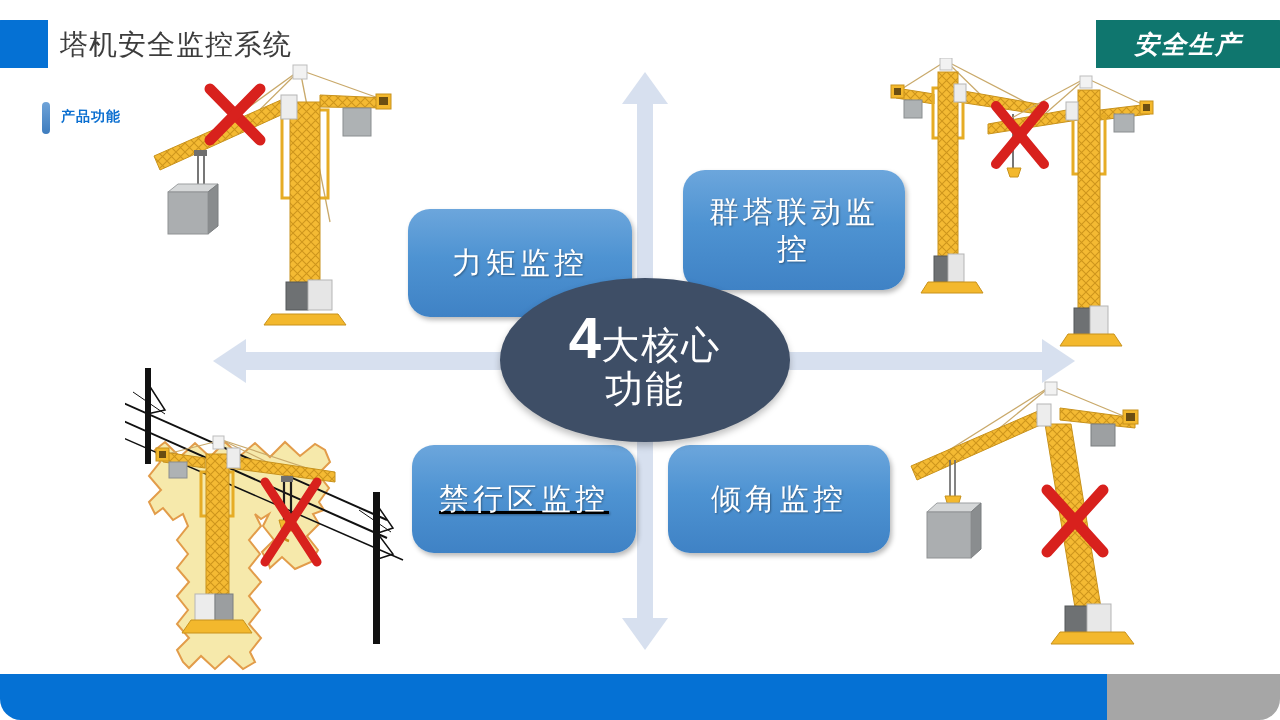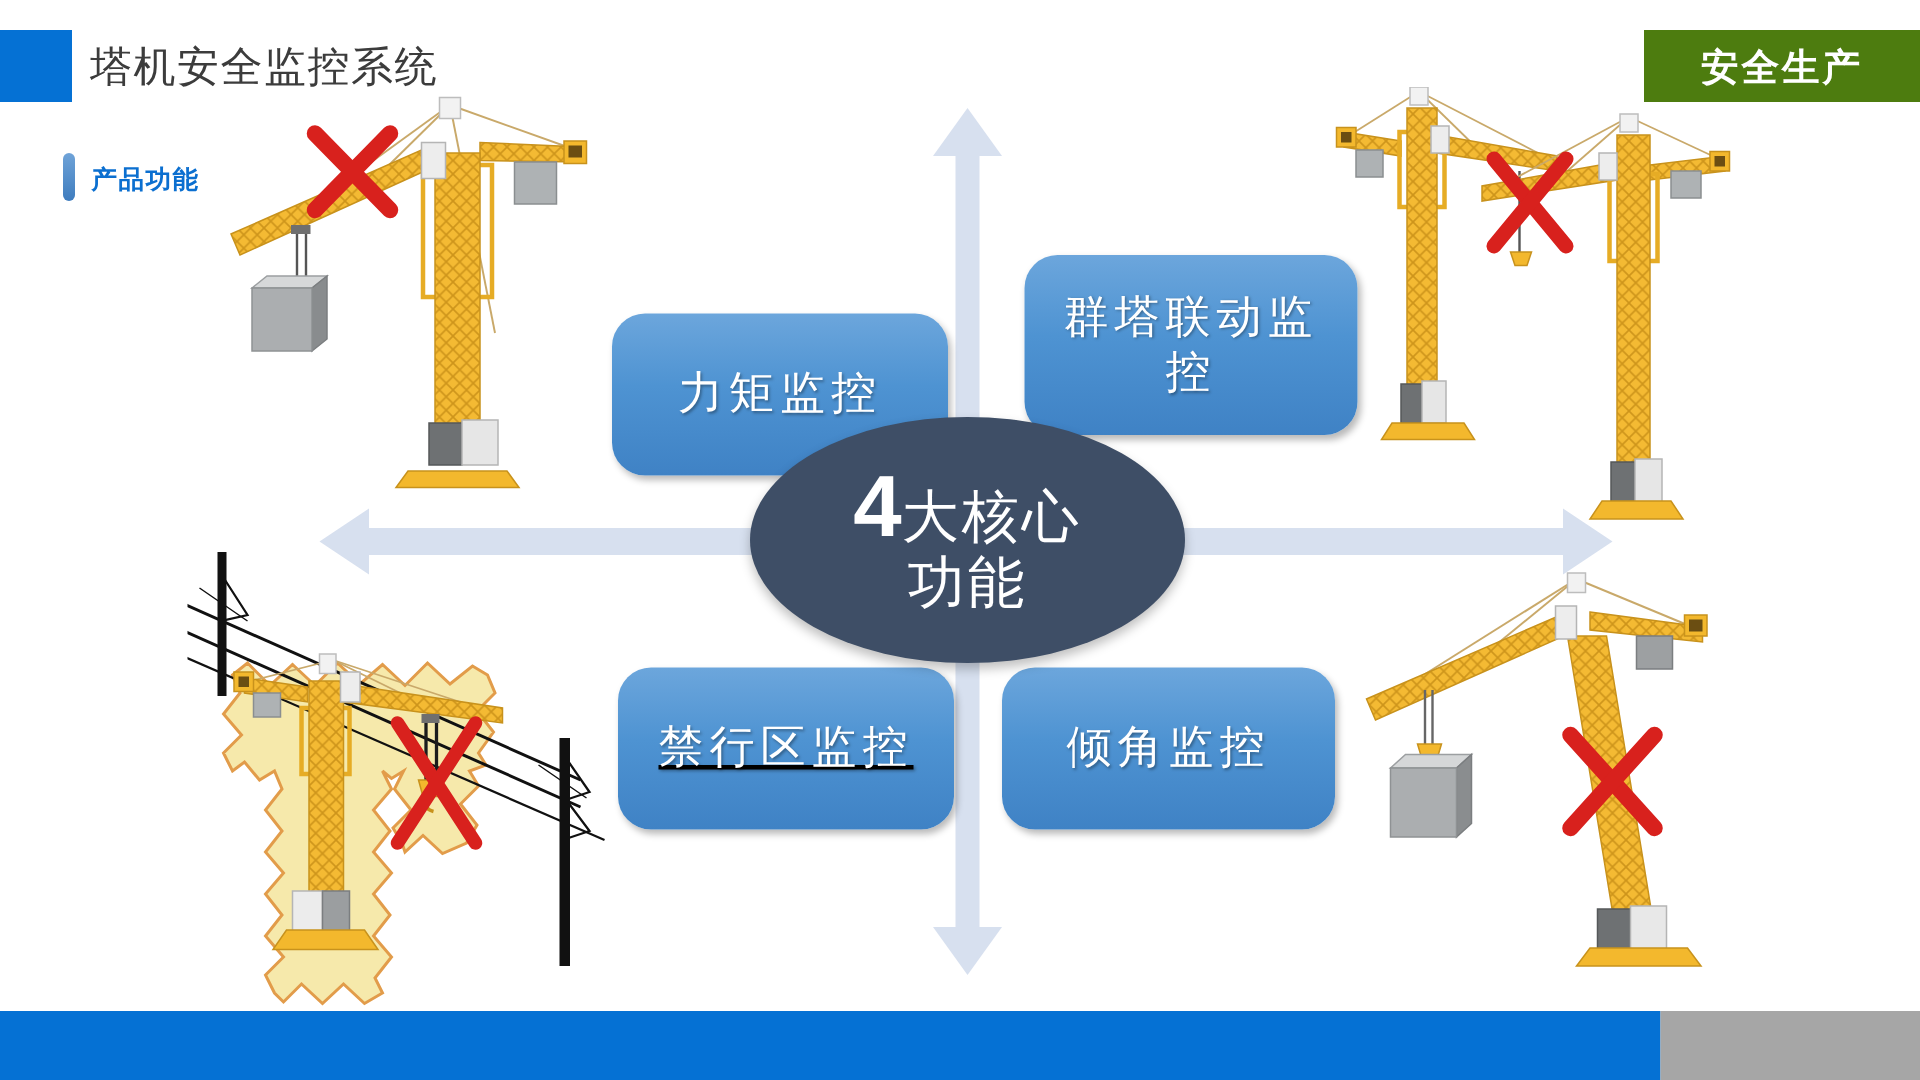--- a/index.html
+++ b/index.html
@@ -1,27 +1,27 @@
 <!DOCTYPE html>
 <html><head>
 <meta charset="utf-8">
 <style>
   html,body{margin:0;padding:0;background:#fff;}
   .slide{position:relative;width:1280px;height:720px;background:#ffffff;overflow:hidden;
-         font-family:"Liberation Sans","DejaVu Sans",sans-serif;}
+         font-family:"Liberation Sans","DejaVu Sans",sans-serif;border-radius:21px;}
   
   .hdr-block{position:absolute;left:0;top:20px;width:48px;height:48px;background:#0571D4;}
   .hdr-title{position:absolute;left:60px;top:26px;font-size:28px;font-weight:500;color:#3C3C3C;letter-spacing:1px;}
-  .hdr-banner{position:absolute;left:1096px;top:20px;width:184px;height:48px;background:#4d7c0f;
-              display:flex;align-items:center;justify-content:center;}
+  .hdr-banner{position:absolute;left:1096px;top:20px;width:184px;height:48px;background:#0f766e;
+              display:flex;align-items:center;justify-content:center;font-style:italic;}
   .hdr-banner span{color:#ffffff;font-size:25px;font-weight:bold;letter-spacing:2px;}
   
   .tag-bar{position:absolute;left:42px;top:102px;width:8px;height:32px;border-radius:4px;
            background:linear-gradient(180deg,#6FA3D8,#3E7CBE);}
-  .tag-label{position:absolute;left:61px;top:108px;font-size:17px;font-weight:bold;color:#0B6FD0;letter-spacing:1px;}
+  .tag-label{position:absolute;left:61px;top:108px;font-size:14px;font-weight:bold;color:#0B6FD0;letter-spacing:1px;}
   
   .arrows{position:absolute;left:0;top:0;z-index:1;pointer-events:none;}
   
   .feature-box{position:absolute;z-index:3;border-radius:22px;
       background:linear-gradient(180deg,#6CA6DC 0%,#4E93D2 45%,#3F82C5 100%);
       box-shadow:2px 3px 5px rgba(0,0,0,0.28);
       display:flex;align-items:center;justify-content:center;text-align:center;}
   .feature-box span{color:#ffffff;font-size:30px;letter-spacing:4px;line-height:1.25;
       font-family:"Liberation Serif","DejaVu Serif",serif;
       text-shadow:1px 1px 2px rgba(0,0,0,0.35);}

